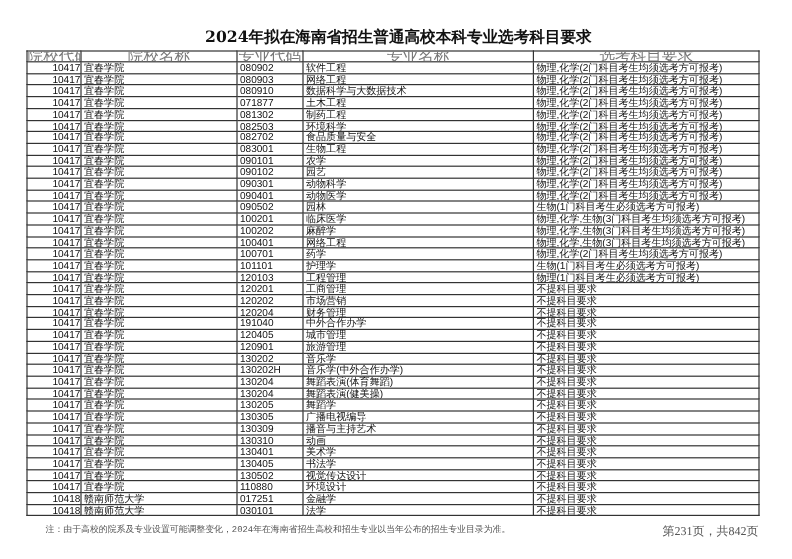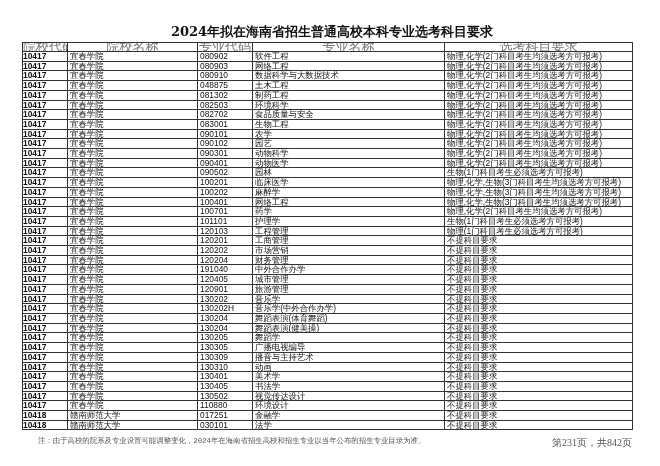--- a/index.html
+++ b/index.html
@@ -26,21 +26,21 @@
     table.grid th {
       height: 8px; padding: 0; line-height: 8px;
       font-family: Liberation Sans, sans-serif;
       font-weight: normal; font-size: 13px; color: #777;
       border: 1px solid #333; text-align: center; white-space: nowrap; overflow: hidden;
     }
     table.grid td {
       height: 8.7px; padding: 0 0 0 2px; line-height: 8.7px;
       border: 1px solid #333; white-space: nowrap; overflow: hidden;
     }
-    table.grid td.code { text-align: left; padding: 0; font-weight: bold; }
+    table.grid td.code { text-align: right; padding: 0; }
     table.grid tr.alt td { border-top-color: #666; }
     .footer-note {
       position: absolute; left: 38px; top: 436px;
       font-family: Liberation Mono, monospace;
       font-size: 7.4px; color: #555; white-space: nowrap;
     }
     .footer-page {
       position: absolute; left: 552px; top: 436px;
       font-family: Liberation Serif, serif;
       font-size: 10px; color: #555; white-space: nowrap;
@@ -87,21 +87,21 @@
         <tr>
           <td class="code">10417</td>
           <td>宜春学院</td>
           <td>080910</td>
           <td>数据科学与大数据技术</td>
           <td>物理,化学(2门科目考生均须选考方可报考)</td>
         </tr>
         <tr class="alt">
           <td class="code">10417</td>
           <td>宜春学院</td>
-          <td>048875</td>
+          <td>071877</td>
           <td>土木工程</td>
           <td>物理,化学(2门科目考生均须选考方可报考)</td>
         </tr>
         <tr>
           <td class="code">10417</td>
           <td>宜春学院</td>
           <td>081302</td>
           <td>制药工程</td>
           <td>物理,化学(2门科目考生均须选考方可报考)</td>
         </tr>

